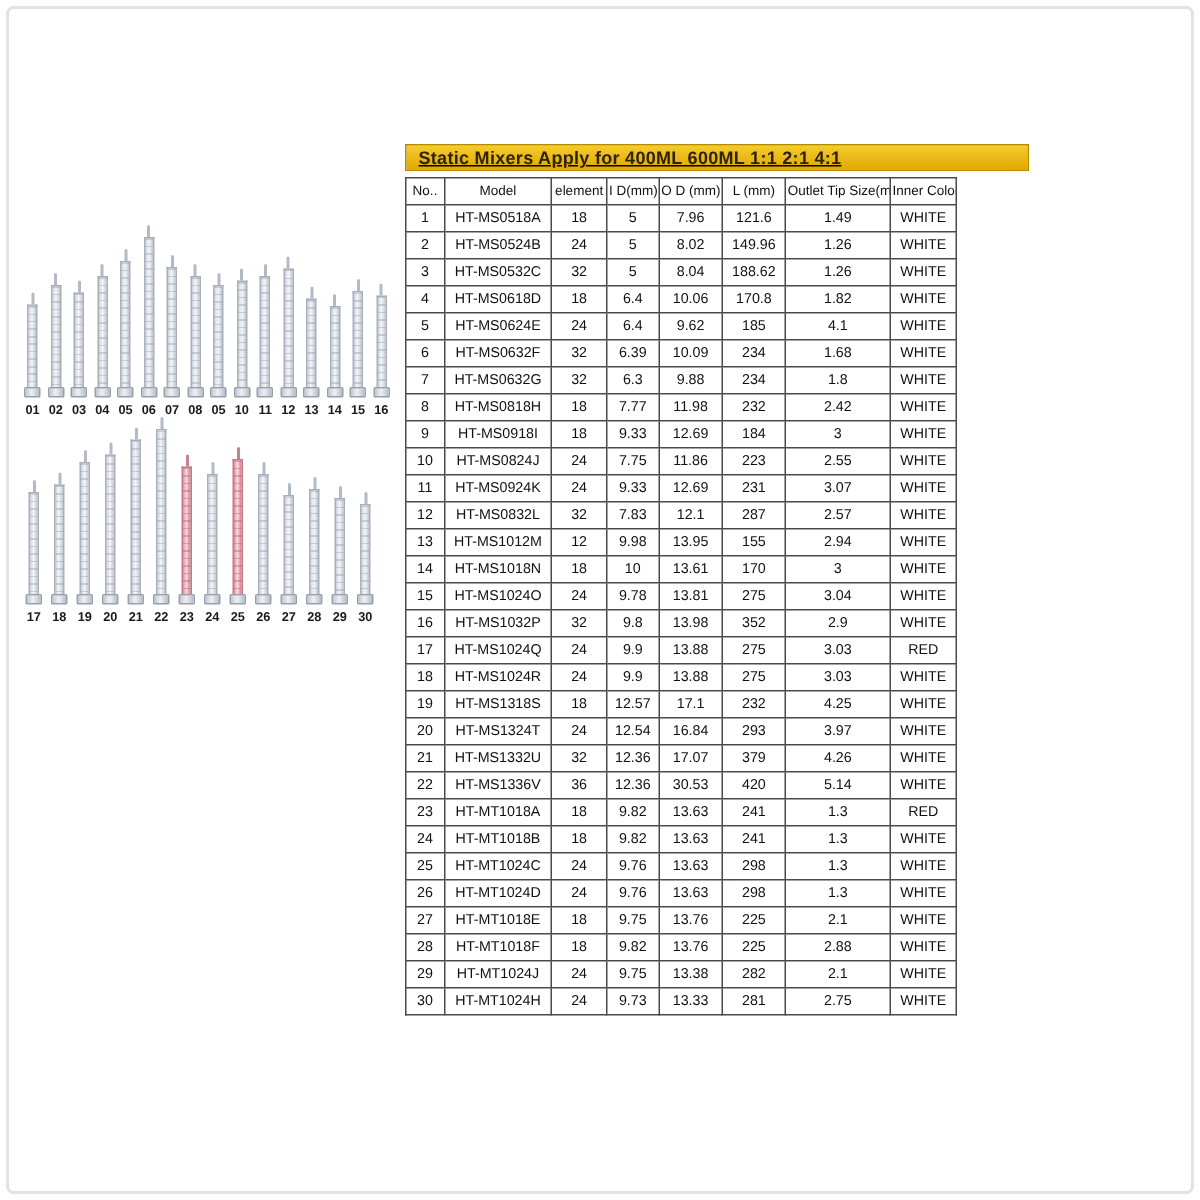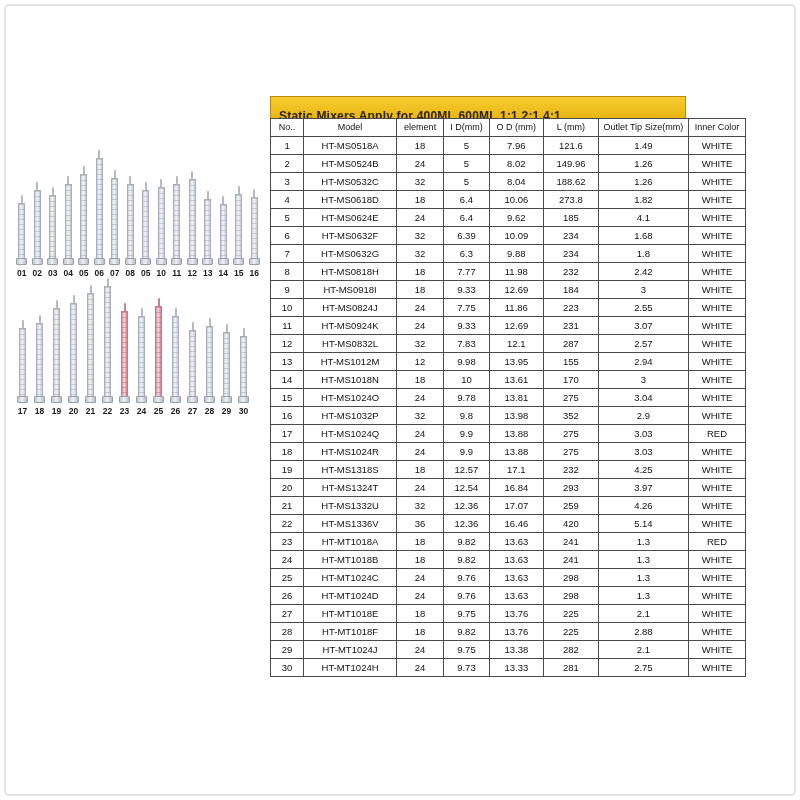--- a/index.html
+++ b/index.html
@@ -3,30 +3,30 @@
 <meta charset="utf-8">
 <style>
   * { margin:0; padding:0; box-sizing:border-box; }
   html,body { width:800px; height:800px; }
   body { background:#ffffff; font-family:"Liberation Sans", sans-serif; position:relative; overflow:hidden; }
   .page { position:absolute; inset:0; background:#fff; }
   .frame { position:absolute; inset:4px; border:2px solid #e3e3e3; border-radius:5px; pointer-events:none; }
 
   
   .title-bar {
-    position:absolute; left:270px; top:96px; width:416px; height:39px;
+    position:absolute; left:270px; top:96px; width:416px; height:18px;
     background:linear-gradient(180deg, var(--title-hi,#f6cb2f) 0%, var(--title-bg,#e0a800) 100%);
     border:1px solid #b98a00;
     display:flex; align-items:center;text-decoration:underline;
   }
   .title-bar span { font-size:12px; font-weight:bold; color:#2e2300; padding-left:8px; letter-spacing:0.2px; white-space:nowrap; }
 
   
   .spec-table {
-    position:absolute; left:270px; top:118px; width:476px;
+    position:absolute; left:270px; top:118px; width:368px;
     border-collapse:collapse; table-layout:fixed; background:#fff;
   }
   .spec-table th, .spec-table td {
     border:1px solid #4a4a4a; text-align:center; vertical-align:middle;
     height:17px; line-height:17px; padding:0 1px;
     font-size:9.5px; color:#111; white-space:nowrap; overflow:hidden;
   }
   .spec-table th { font-weight:normal; font-size:9px; }
 
   
@@ -365,21 +365,21 @@
           <td>188.62</td>
           <td>1.26</td>
           <td>WHITE</td>
         </tr>
         <tr>
           <td>4</td>
           <td>HT-MS0618D</td>
           <td>18</td>
           <td>6.4</td>
           <td>10.06</td>
-          <td>273.8</td>
+          <td>170.8</td>
           <td>1.82</td>
           <td>WHITE</td>
         </tr>
         <tr>
           <td>5</td>
           <td>HT-MS0624E</td>
           <td>24</td>
           <td>6.4</td>
           <td>9.62</td>
           <td>185</td>
@@ -535,30 +535,30 @@
           <td>293</td>
           <td>3.97</td>
           <td>WHITE</td>
         </tr>
         <tr>
           <td>21</td>
           <td>HT-MS1332U</td>
           <td>32</td>
           <td>12.36</td>
           <td>17.07</td>
-          <td>259</td>
+          <td>379</td>
           <td>4.26</td>
           <td>WHITE</td>
         </tr>
         <tr>
           <td>22</td>
           <td>HT-MS1336V</td>
           <td>36</td>
           <td>12.36</td>
-          <td>16.46</td>
+          <td>30.53</td>
           <td>420</td>
           <td>5.14</td>
           <td>WHITE</td>
         </tr>
         <tr>
           <td>23</td>
           <td>HT-MT1018A</td>
           <td>18</td>
           <td>9.82</td>
           <td>13.63</td>

